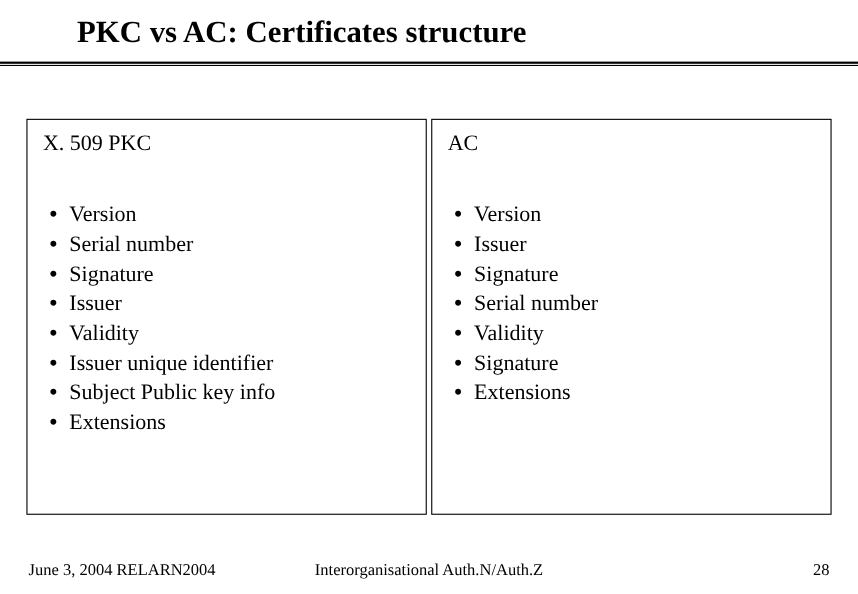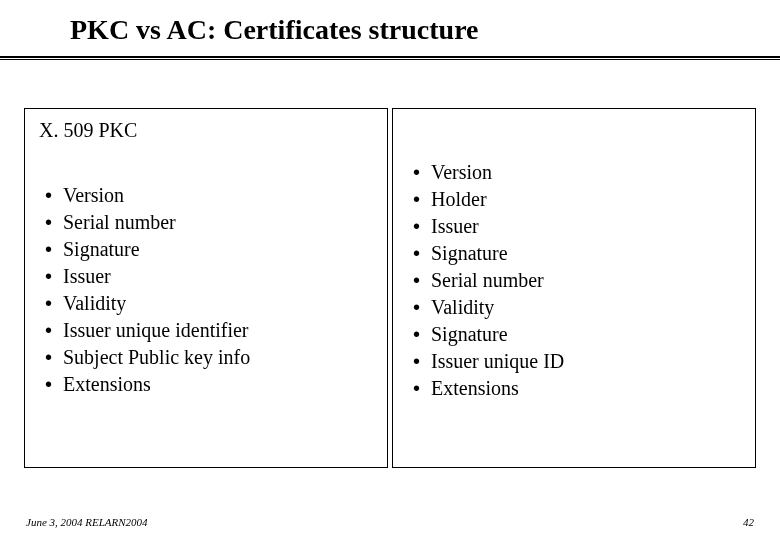--- a/index.html
+++ b/index.html
@@ -8,21 +8,21 @@
   .header { position: relative; height: 70px; padding-left: 70px; padding-top: 14px; }
   .title { font-size: 28px; font-weight: 700; }
   .header-line { position: absolute; left: 0; right: 0; top: 56px; height: 0; border-top: 2px solid #000; border-bottom: 1px solid #000; padding-top: 1px; }
   .burst { position: absolute; left: 6px; top: 10px; width: 70px; height: 70px; z-index: -1; }
   .columns { display: flex; gap: 4px; padding: 38px 24px 0 24px; }
   .col { flex: 1; border: 1px solid #000; padding: 10px 14px 18px 14px; height: 360px; }
   .col-title { font-size: 20px; margin-bottom: 4px; }
   .items { list-style: none; padding-left: 24px; margin-top: 40px; }
   .items li { font-size: 20px; line-height: 1.35; }
   .items li::before { content: "\2022"; display: inline-block; width: 18px; margin-left: -18px; font-family: Arial, sans-serif; }
-  .footer { position: absolute; left: 0; right: 0; bottom: 12px; display: flex; justify-content: space-between; align-items: flex-end; padding: 0 26px; font-size: 11px; font-style: italic; }
+  .footer { position: absolute; left: 0; right: 0; bottom: 12px; display: flex; justify-content: space-between; align-items: flex-end; padding: 0 26px; font-size: 15px; }
   .footer-center { position: absolute; left: 50%; transform: translateX(-50%); }
 </style>
 </head>
 <body>
 
 <div class="slide">
 
   <div class="header">
     <svg class="burst" viewBox="0 0 100 100">
       <g stroke="#d6cfa8" stroke-width="1" fill="none">
@@ -57,32 +57,32 @@
         <li>Serial number</li>
         <li>Signature</li>
         <li>Issuer</li>
         <li>Validity</li>
         <li>Issuer unique identifier</li>
         <li>Subject Public key info</li>
         <li>Extensions</li>
       </ul>
     </div>
     <div class="col">
+      <div class="col-title">AC</div>
       <ul class="items">
         <li>Version</li>
-        <li>Holder</li>
         <li>Issuer</li>
         <li>Signature</li>
         <li>Serial number</li>
         <li>Validity</li>
         <li>Signature</li>
-        <li>Issuer unique ID</li>
         <li>Extensions</li>
       </ul>
     </div>
   </div>
 
   <div class="footer">
     <span>June 3, 2004 RELARN2004</span>
-    <span>42</span>
+    <span class="footer-center">Interorganisational Auth.N/Auth.Z</span>
+    <span>28</span>
   </div>
 
 </div>
 
 </body></html>

